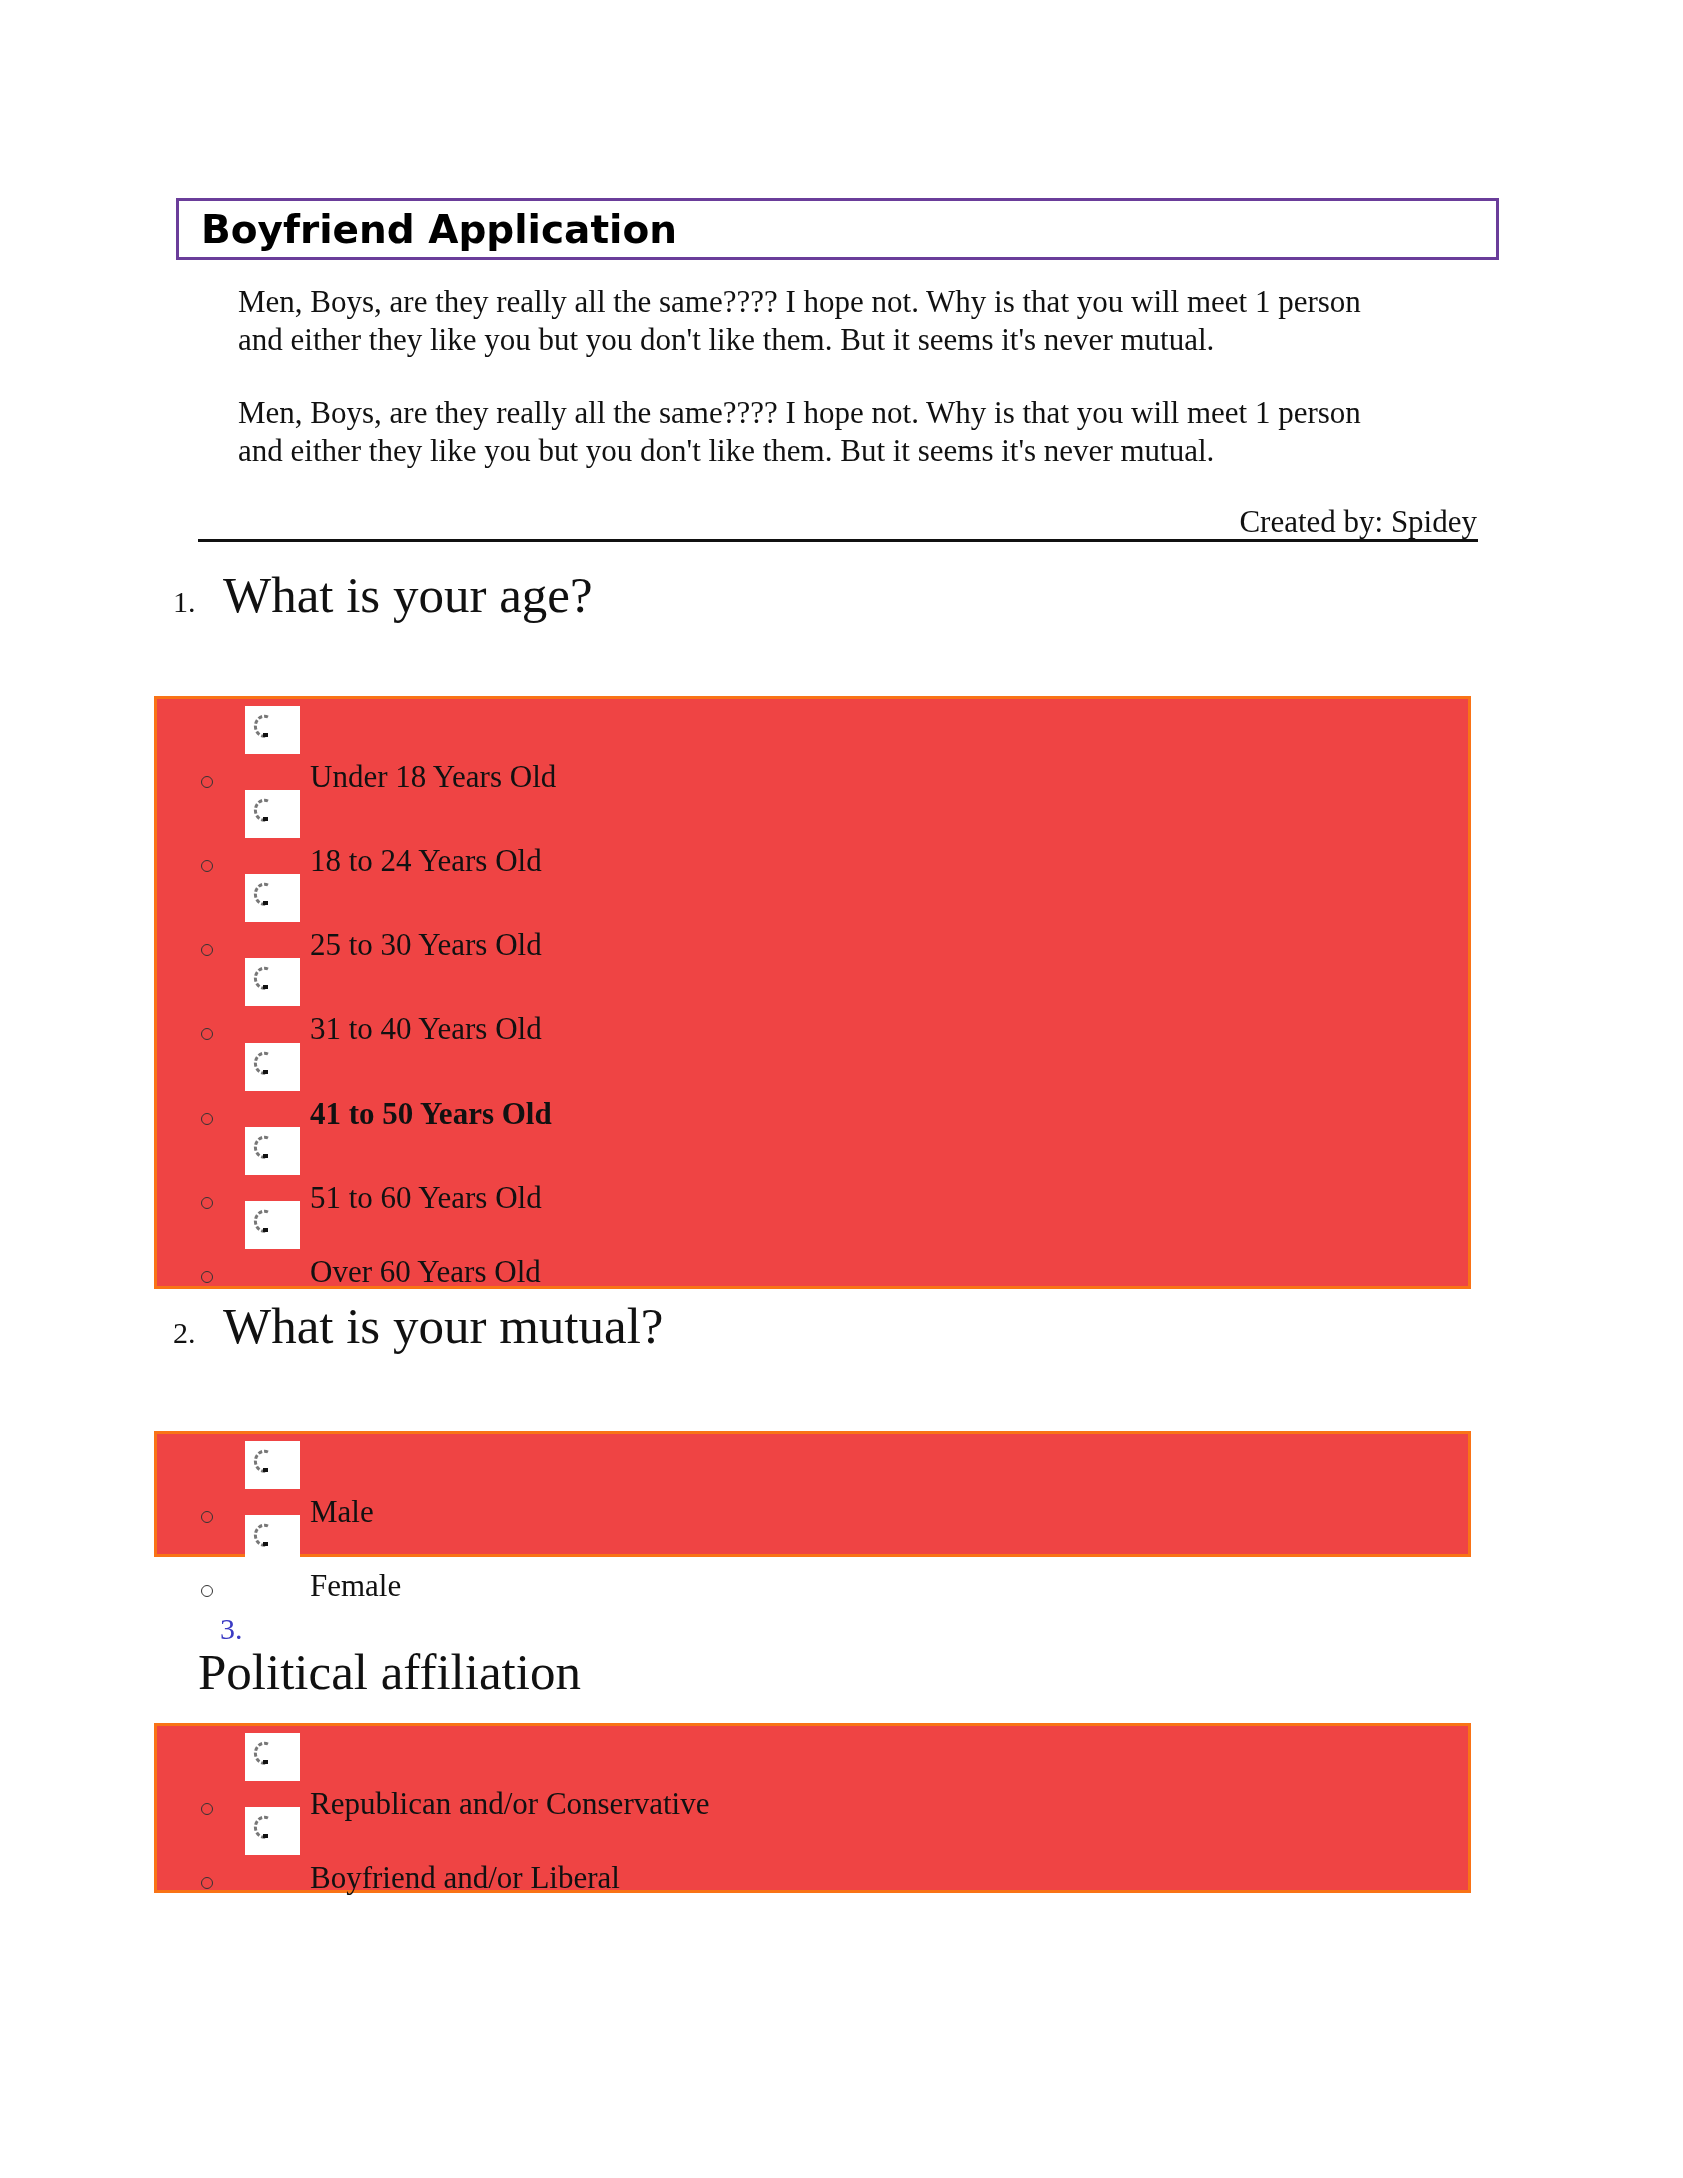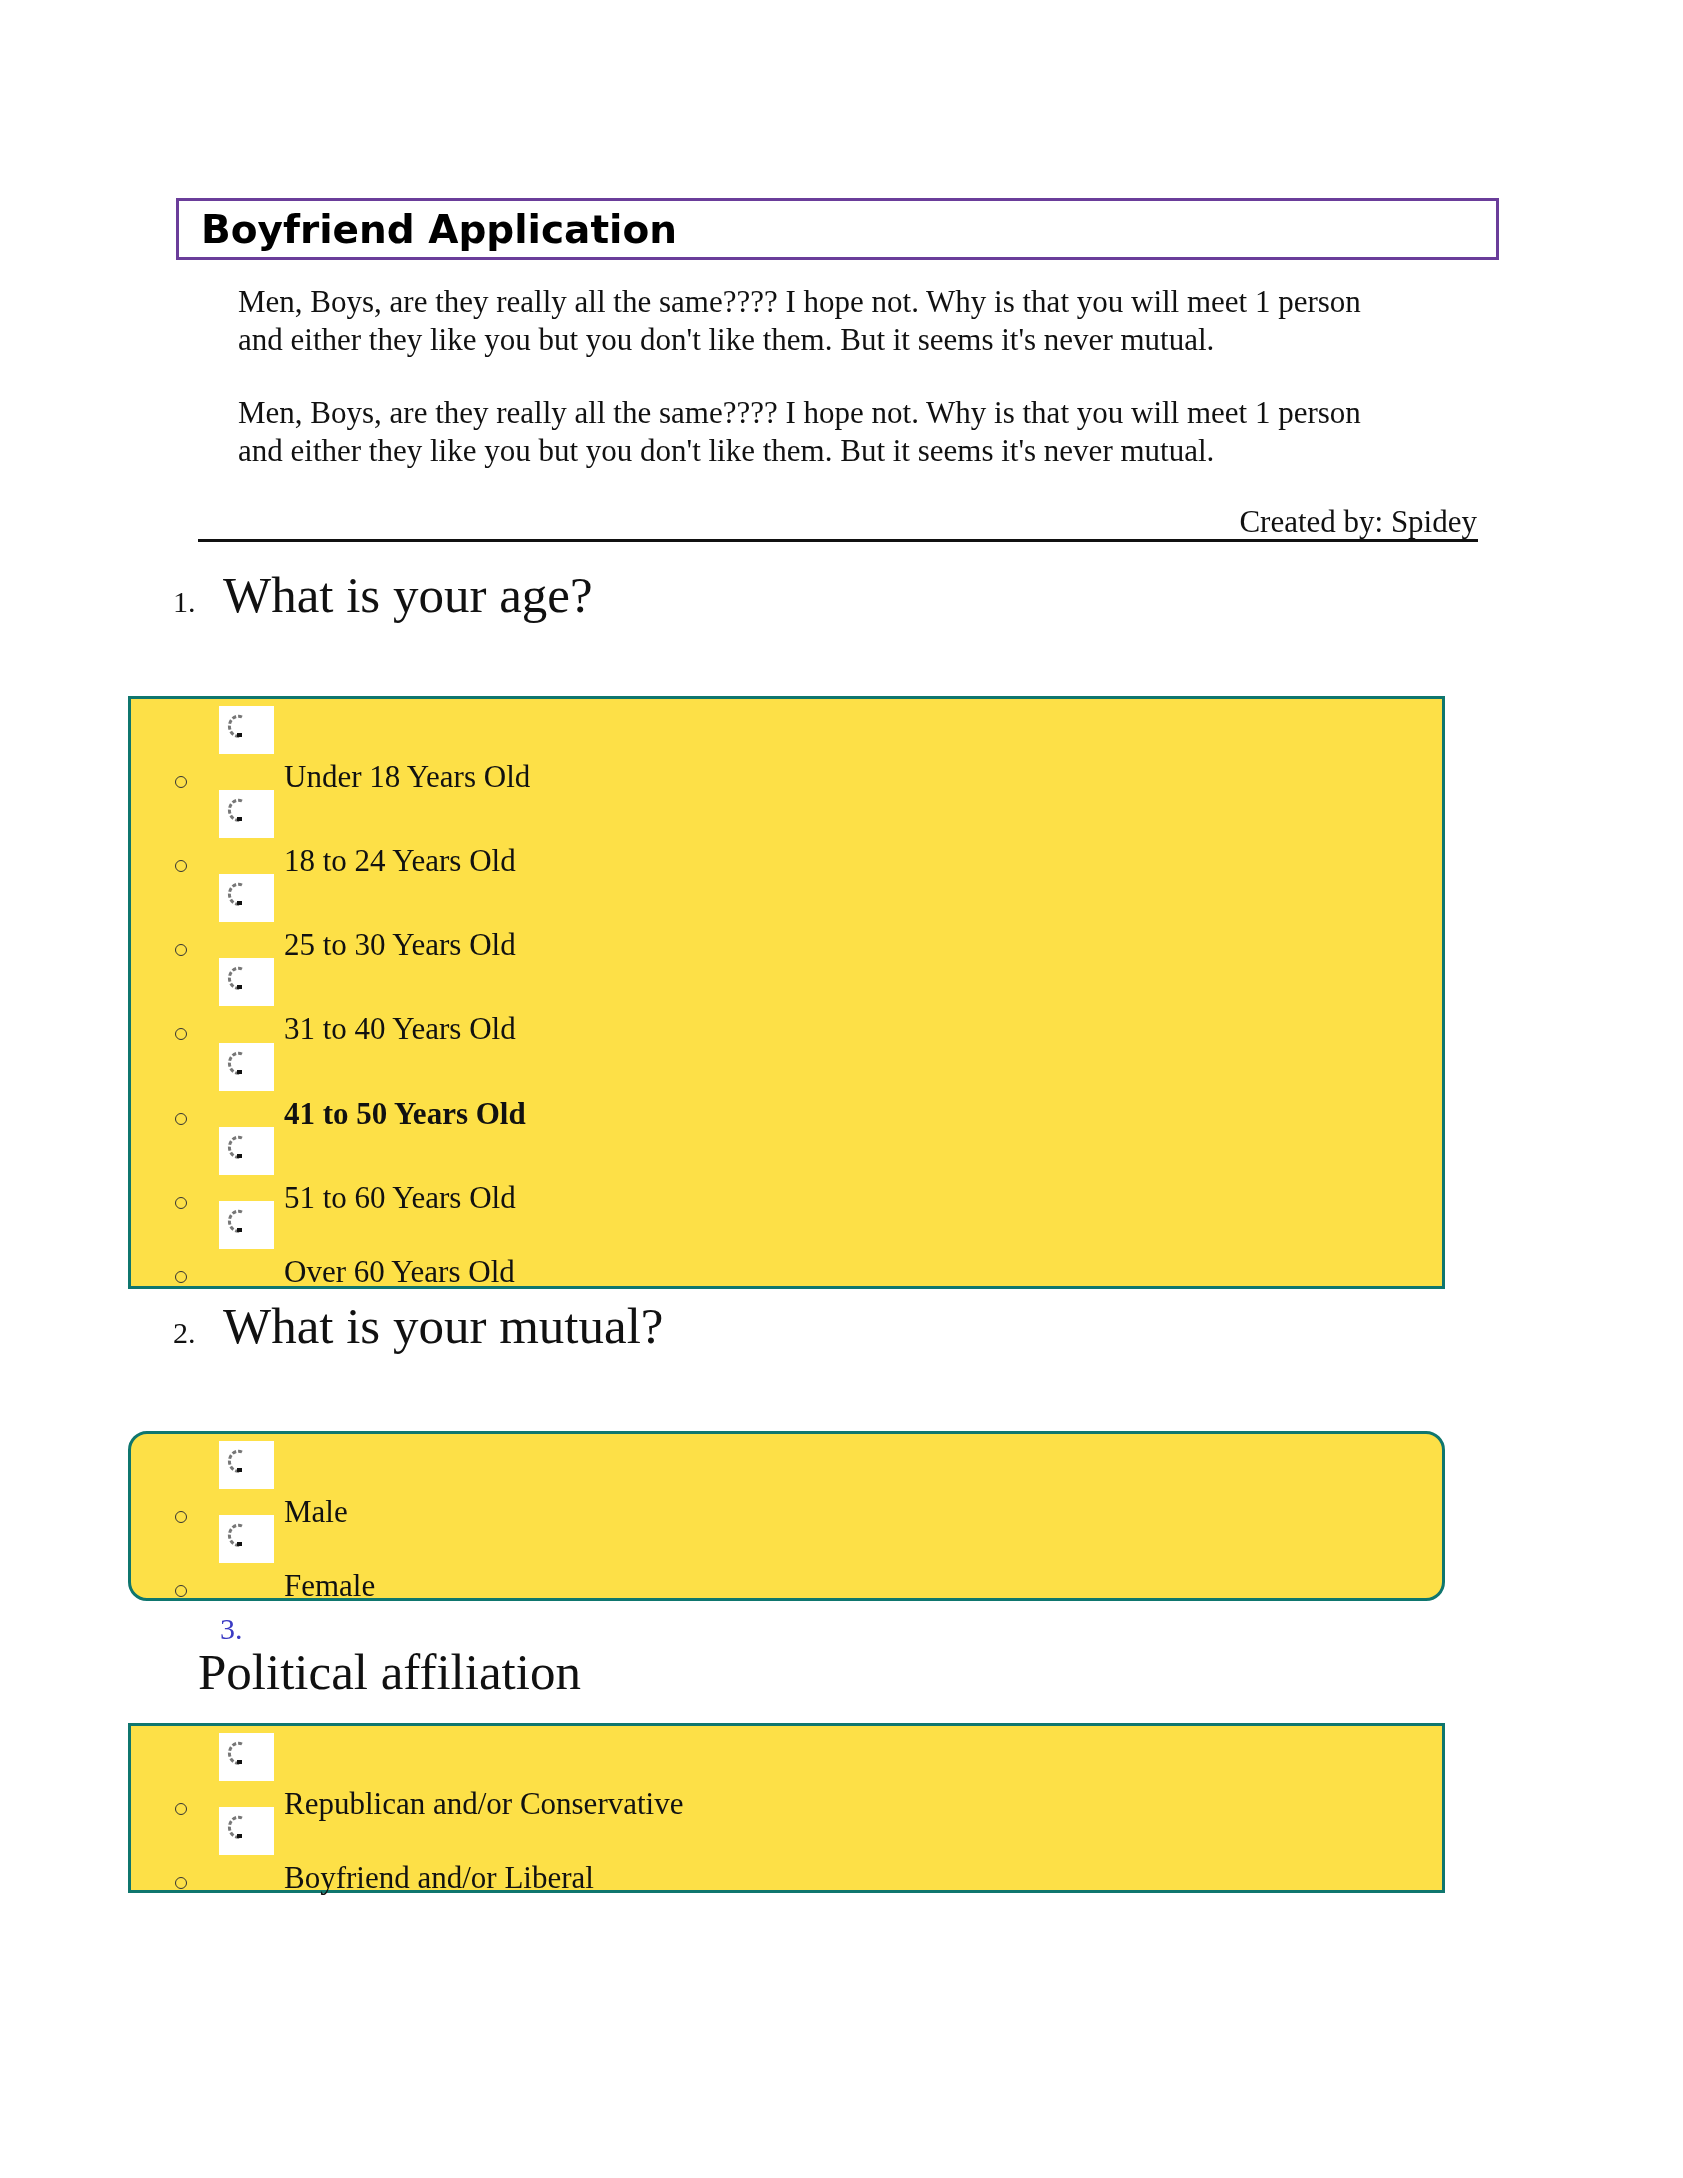--- a/index.html
+++ b/index.html
@@ -8,22 +8,22 @@
   .abs { position: absolute; }
   .title-box { left: 176px; top: 198px; width: 1317px; height: 56px;
                border: 3px solid #6a3d9a; box-sizing: content-box; }
   .title-text { position: absolute; left: 22px; top: 6px;
                 font-family: "DejaVu Sans", sans-serif; font-weight: bold; font-size: 39px; color: #000; }
   .para { left: 238px; width: 1218px; font-size: 31px; line-height: 38px; }
   .created { right: 206px; top: 503px; font-size: 31px; line-height: 38px; }
   .rule { left: 198px; top: 539px; width: 1280px; height: 3px; background: #111; }
   .qnum { font-size: 30px; }
   .qtitle { font-size: 51px; }
-  .opt-box { left: 128px; width: 1317px; background: #fde047;
-             border: 3px solid #0f766e; box-sizing: border-box; }
+  .opt-box { left: 154px; width: 1317px; background: #ef4444;
+             border: 3px solid #f97316; box-sizing: border-box; }
   .opt { position: absolute; left: 0; height: 84px; width: 100%; }
   .bullet { position: absolute; left: 44px; bottom: 0px; width: 12px; height: 12px;
             border: 1.5px solid #333; border-radius: 50%; box-sizing: border-box; }
   .radio-img { position: absolute; left: 88px; top: 2px; width: 55px; height: 48px; background: #fff; }
   .radio-img svg { position: absolute; left: 3px; top: 6px; }
   .opt-label { position: absolute; left: 153px; bottom: -8px; font-size: 31px; line-height: 38px; white-space: nowrap; }
 </style>
 </head>
 <body>
 
@@ -114,21 +114,21 @@
           <rect x="15" y="21" width="5" height="4" fill="#111"></rect>
         </svg>
       </span>
     <span class="opt-label">Over 60 Years Old</span>
   </div>
 </div>
 
 <div class="abs" style="left:173px; top:1297px; white-space:nowrap;">
   <span class="qnum" style="display:inline-block; width:50px;">2.</span><span class="qtitle">What is your mutual?</span>
 </div>
-<div class="abs opt-box" style="top:1431px; height:170px;border-radius:19px;">
+<div class="abs opt-box" style="top:1431px; height:126px;">
   <div class="opt" style="top:5px;">
     <span class="bullet"></span>
     <span class="radio-img">
         <svg width="26" height="30" viewBox="0 0 26 30">
           <path d="M20 5 A9 10 0 1 0 18 24" fill="none" stroke="#777" stroke-width="3" stroke-dasharray="4 2"></path>
           <rect x="15" y="21" width="5" height="4" fill="#111"></rect>
         </svg>
       </span>
     <span class="opt-label">Male</span>
   </div>

